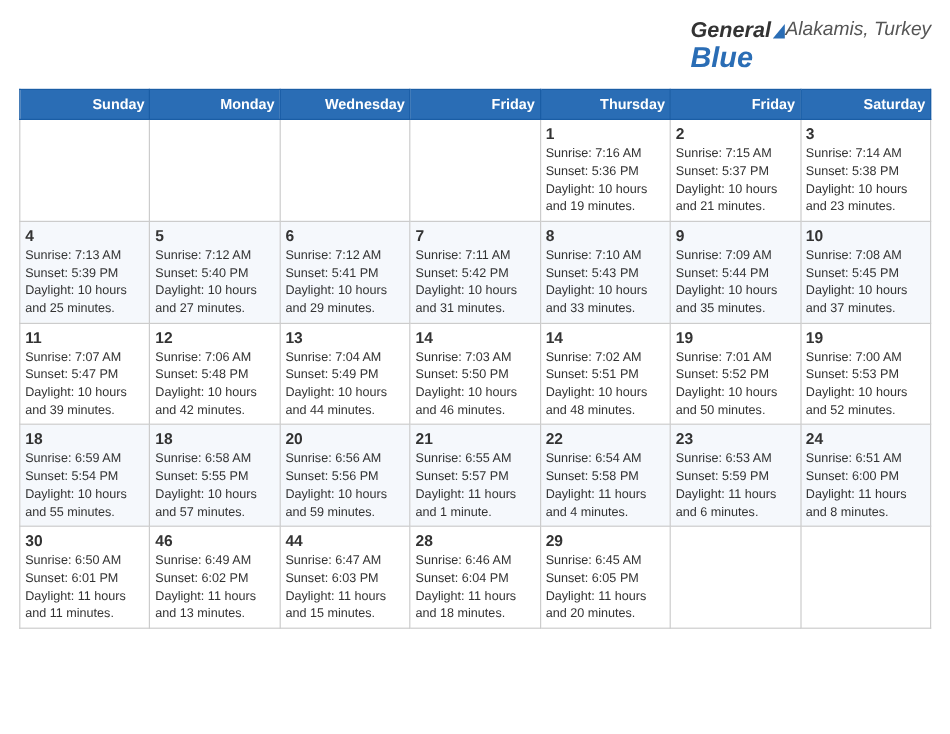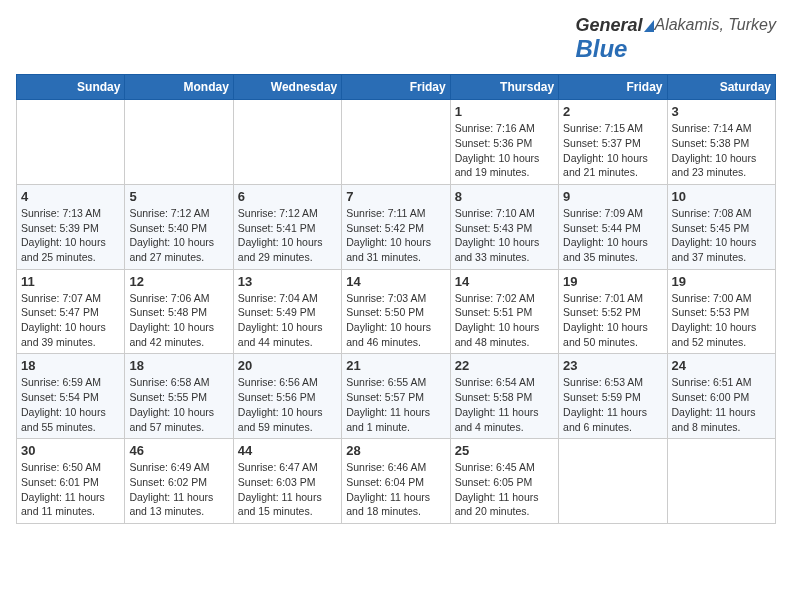--- a/index.html
+++ b/index.html
@@ -226,20 +226,20 @@
         </td>
         <td>
           <span class="day-num">44</span>
           <div class="day-info">Sunrise: 6:47 AM<br>Sunset: 6:03 PM<br>Daylight: 11 hours and 15 minutes.</div>
         </td>
         <td>
           <span class="day-num">28</span>
           <div class="day-info">Sunrise: 6:46 AM<br>Sunset: 6:04 PM<br>Daylight: 11 hours and 18 minutes.</div>
         </td>
         <td>
-          <span class="day-num">25</span>
+          <span class="day-num">29</span>
           <div class="day-info">Sunrise: 6:45 AM<br>Sunset: 6:05 PM<br>Daylight: 11 hours and 20 minutes.</div>
         </td>
         <td class="empty-cell"></td>
         <td class="empty-cell"></td>
       </tr>
     </tbody>
 </table>
 
 </body></html>

